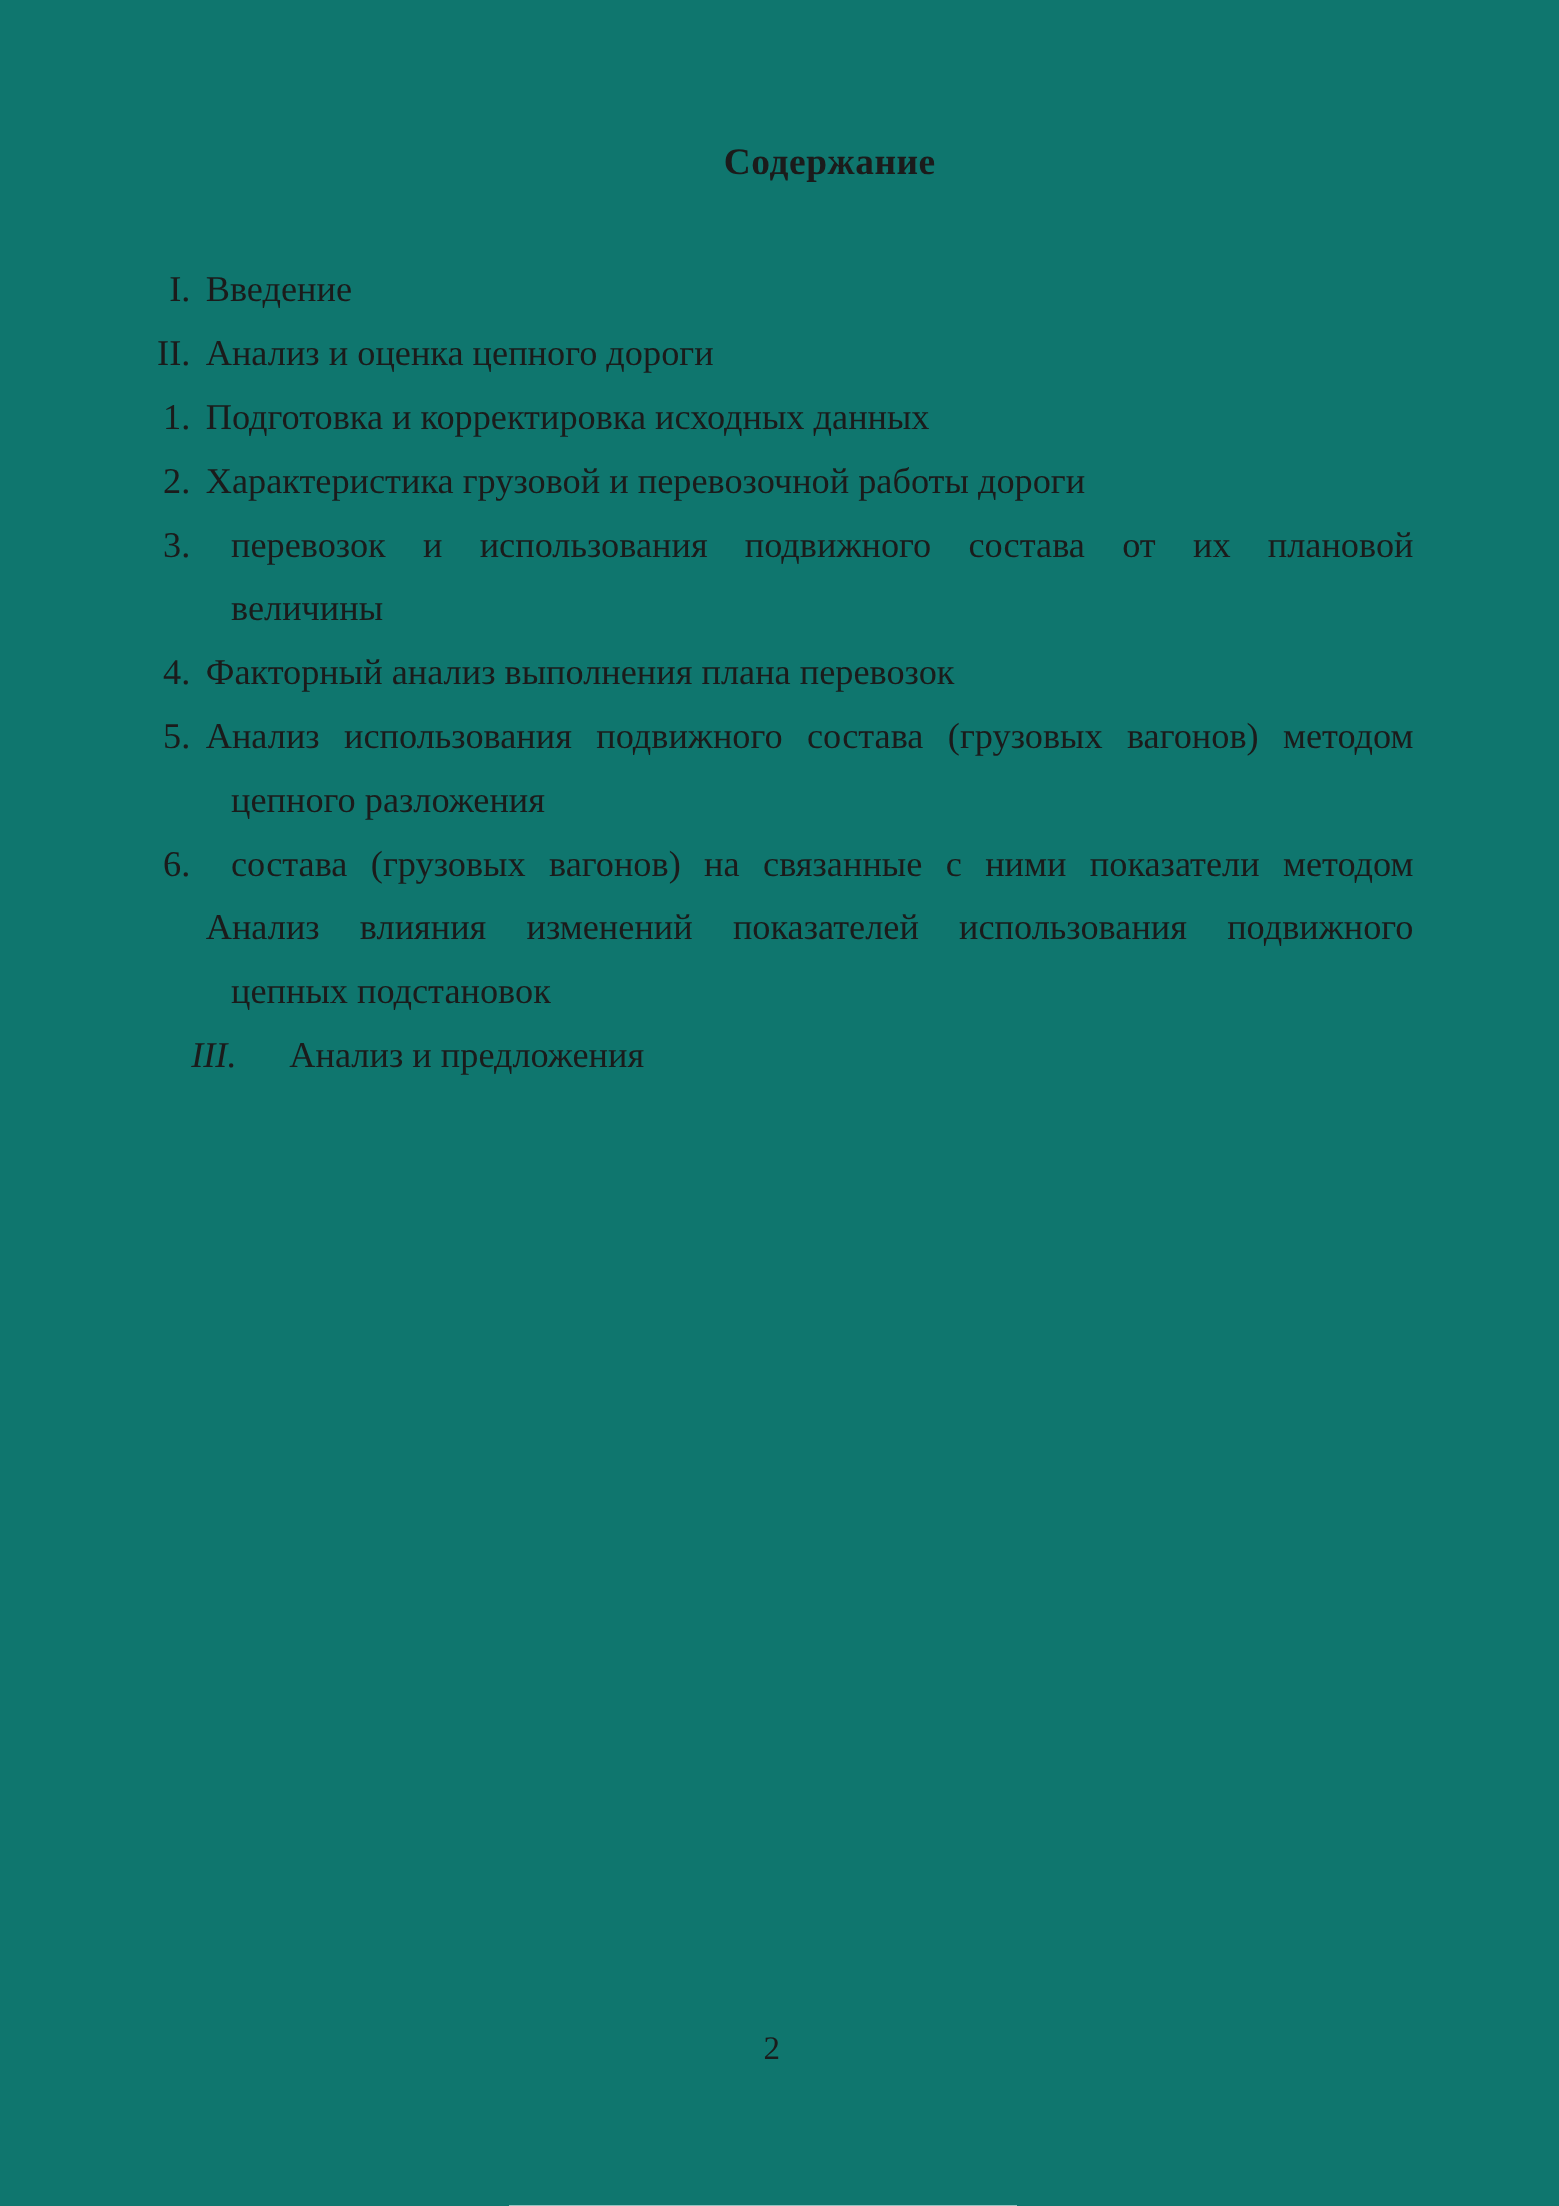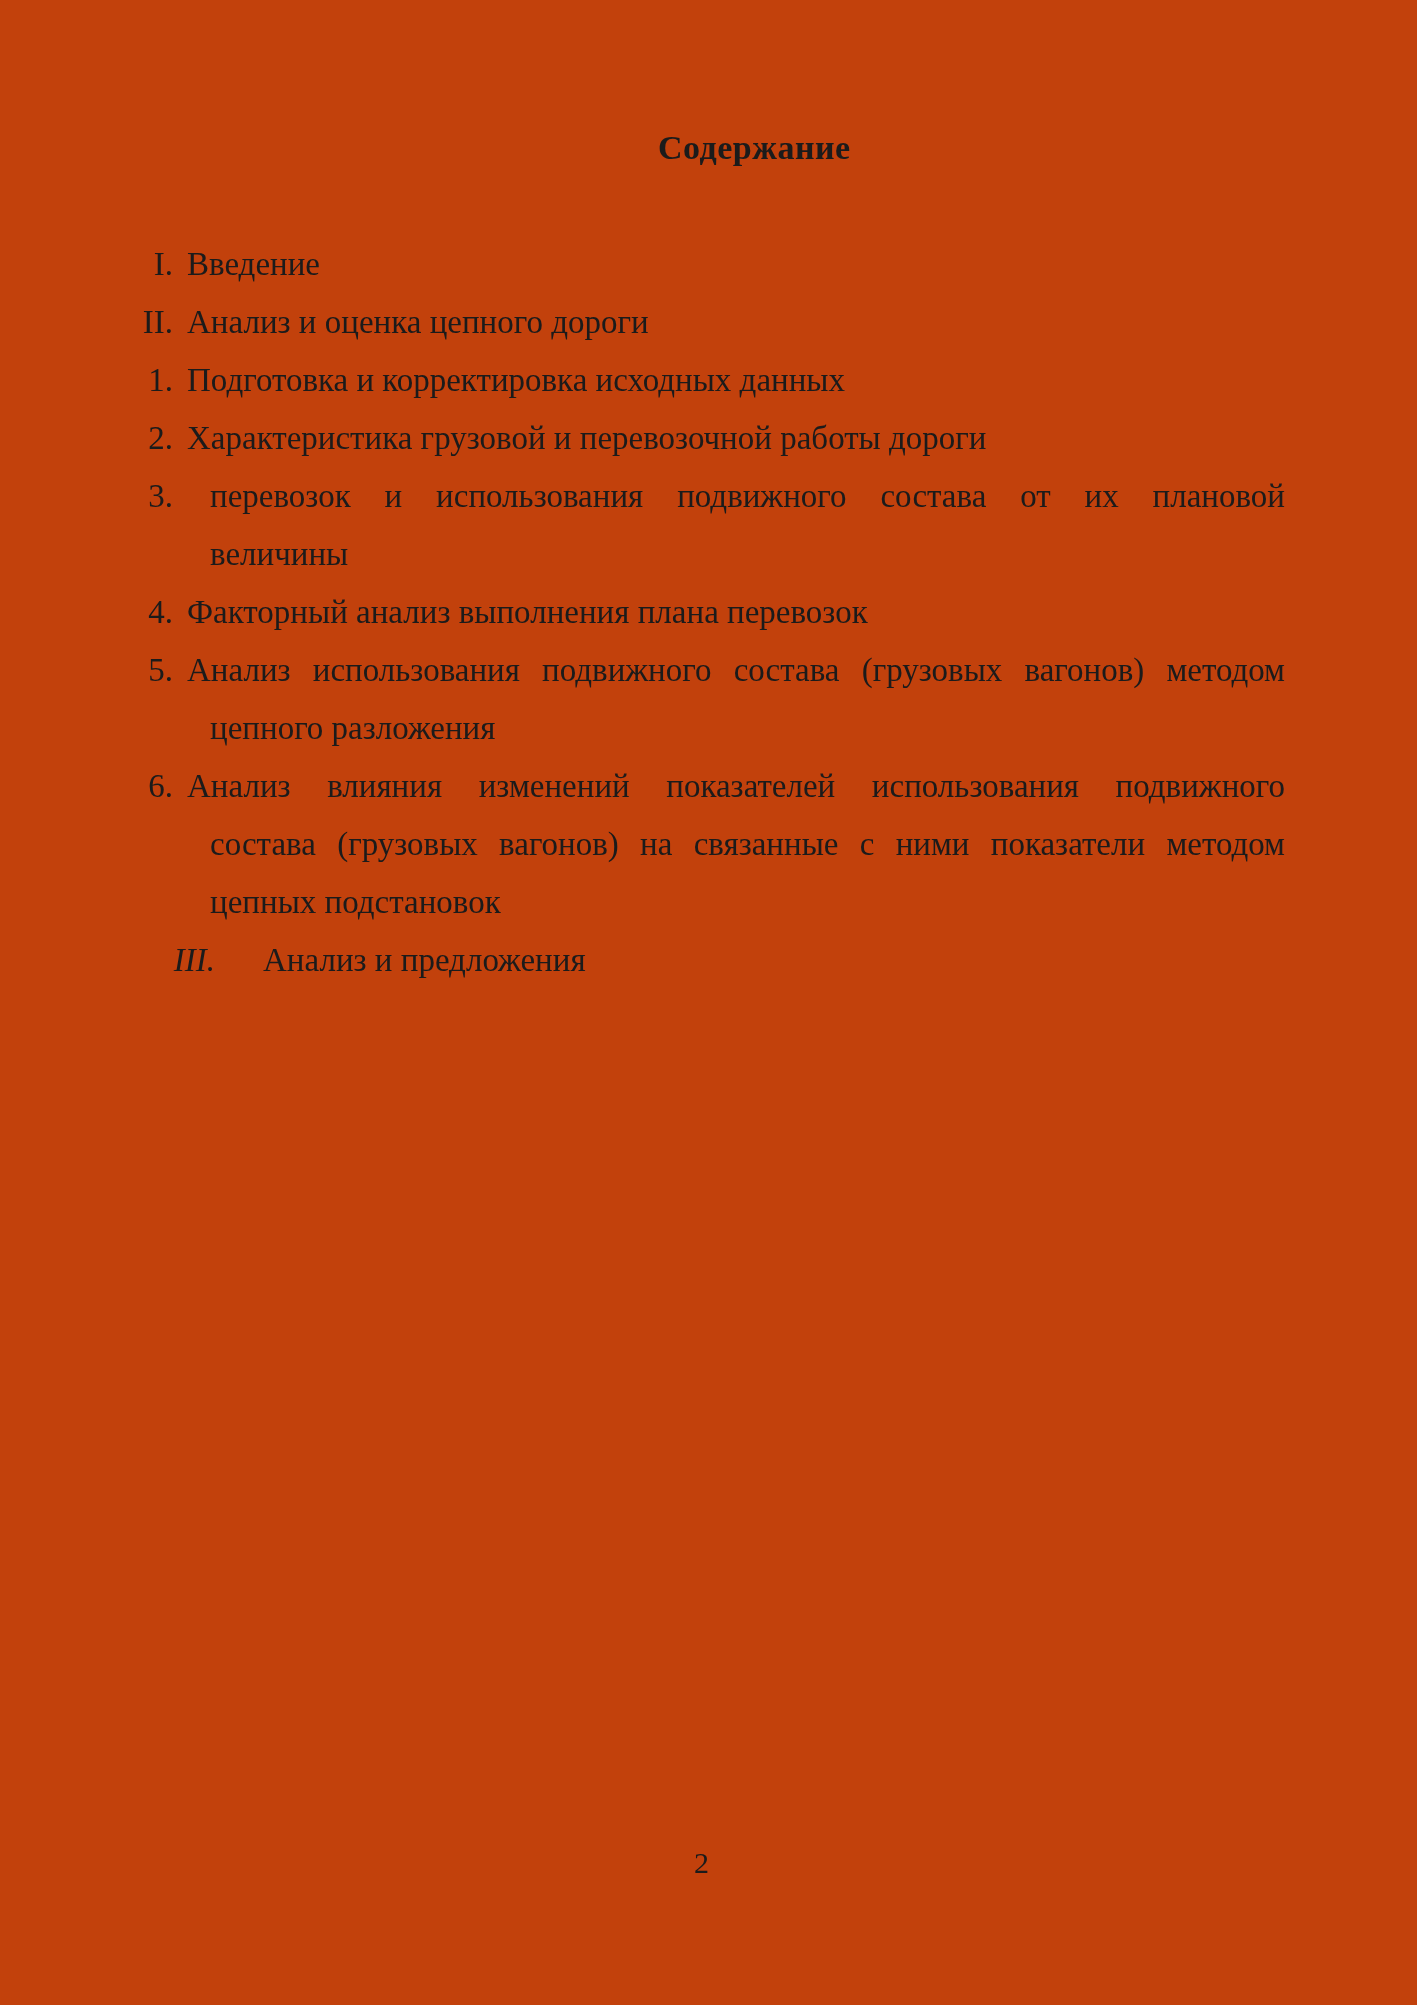--- a/index.html
+++ b/index.html
@@ -4,21 +4,21 @@
 <style>
   html, body {
     margin: 0;
     padding: 0;
     background: #ffffff;
   }
   .page {
     position: relative;
     width: 1417px;
     height: 2005px;
-    background: #c2410c;
+    background: #0f766e;
     font-family: "Liberation Serif", "DejaVu Serif", serif;
     color: #1b1b1b;
     overflow: hidden;
   }
   .doc-title {
     position: absolute;
     left: 658px;
     top: 128px;
     margin: 0;
     font-size: 34px;
@@ -115,22 +115,22 @@
     </div>
 
     <div class="item">
       <span class="marker">5.</span>
       <div class="line stretch">Анализ использования подвижного состава (грузовых вагонов) методом</div>
       <div class="line cont">цепного разложения</div>
     </div>
 
     <div class="item">
       <span class="marker">6.</span>
+      <div class="line cont stretch">состава (грузовых вагонов) на связанные с ними показатели методом</div>
       <div class="line stretch">Анализ влияния изменений показателей использования подвижного</div>
-      <div class="line cont stretch">состава (грузовых вагонов) на связанные с ними показатели методом</div>
       <div class="line cont">цепных подстановок</div>
     </div>
 
     <div class="item roman3">
       <span class="marker">III.</span>
       <div class="line">Анализ и предложения</div>
     </div>
 
 
   </div>

